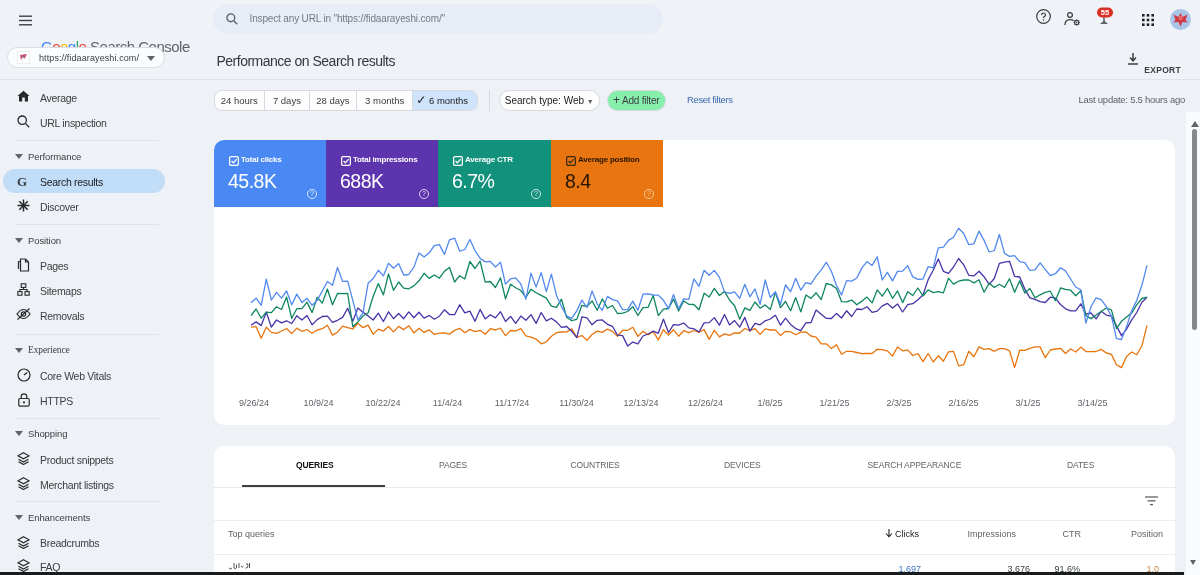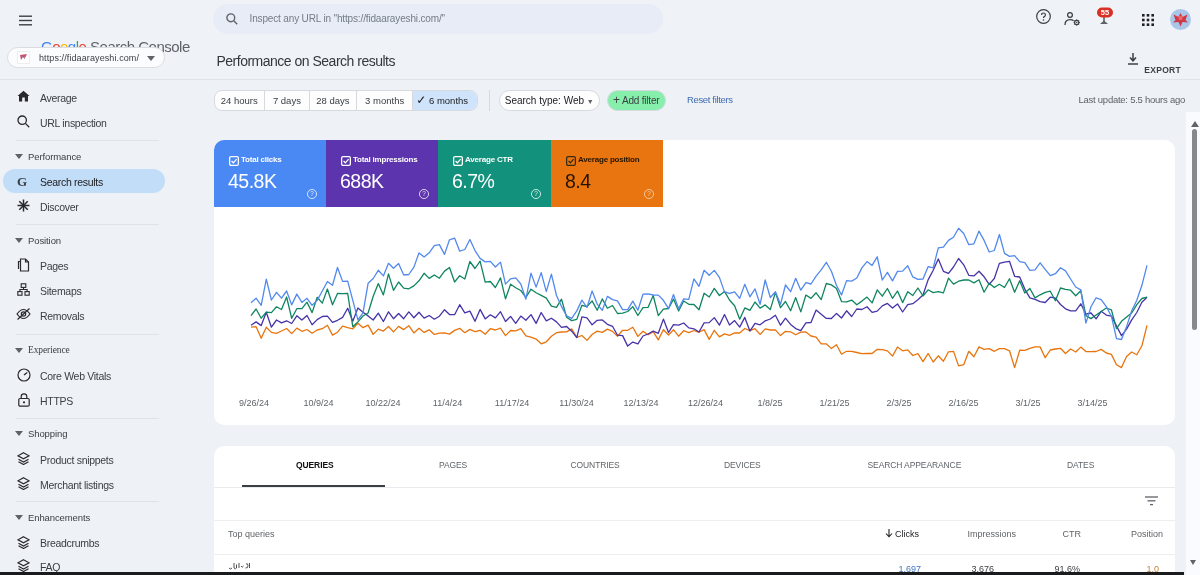--- a/index.html
+++ b/index.html
@@ -311,21 +311,21 @@
 
 <svg class="abs" style="left:228px;top:561px;" width="24" height="10" viewBox="0 0 24 10">
   <g stroke="#3c4043" stroke-width="0.9" fill="none">
    <path d="M1 7 q1.5 2 3 0 M2 4.5 l0 0.01"></path>
    <path d="M6 2 L6 7 M8.5 3.5 L8.5 7 M6 7 Q7.5 8.5 8.5 7"></path>
    <path d="M11 2 L11 7 M13 5 q1 2.5 2.5 0 M14 3 l0.01 0"></path>
    <path d="M18 3 q2 -1 2 1.5 q0 3 -2.5 2.5 M21.5 2 L21.5 7"></path>
   </g>
 </svg>
 <div class="abs" style="left:821px;top:564px;width:100px;text-align:right;font-size:9px;color:#4176bd;">1,697</div>
-<div class="abs" style="left:894px;top:564px;width:100px;text-align:right;font-size:9px;color:#3c4043;">3,676</div>
+<div class="abs" style="left:930px;top:564px;width:100px;text-align:right;font-size:9px;color:#3c4043;">3,676</div>
 <div class="abs" style="left:980px;top:564px;width:100px;text-align:right;font-size:9px;color:#3c4043;">91.6%</div>
 <div class="abs" style="left:1059px;top:564px;width:100px;text-align:right;font-size:9px;color:#c08445;">1.0</div>
 
 <div class="abs" style="left:1186px;top:112px;width:14px;height:463px;background:#fafbfd;"></div>
 <svg class="abs" style="left:1191px;top:121px;" width="8" height="6" viewBox="0 0 8 6">
     <path d="M4 0 L8 6 L0 6 Z" fill="#5f6368"></path>
   </svg>
 <div class="abs" style="left:1192px;top:129px;width:5px;height:201px;background:#85898d;border-radius:2.5px;"></div>
 <svg class="abs" style="left:1190px;top:560px;" width="6" height="5" viewBox="0 0 6 5">
     <path d="M0 0 L6 0 L3 5 Z" fill="#5f6368"></path>

